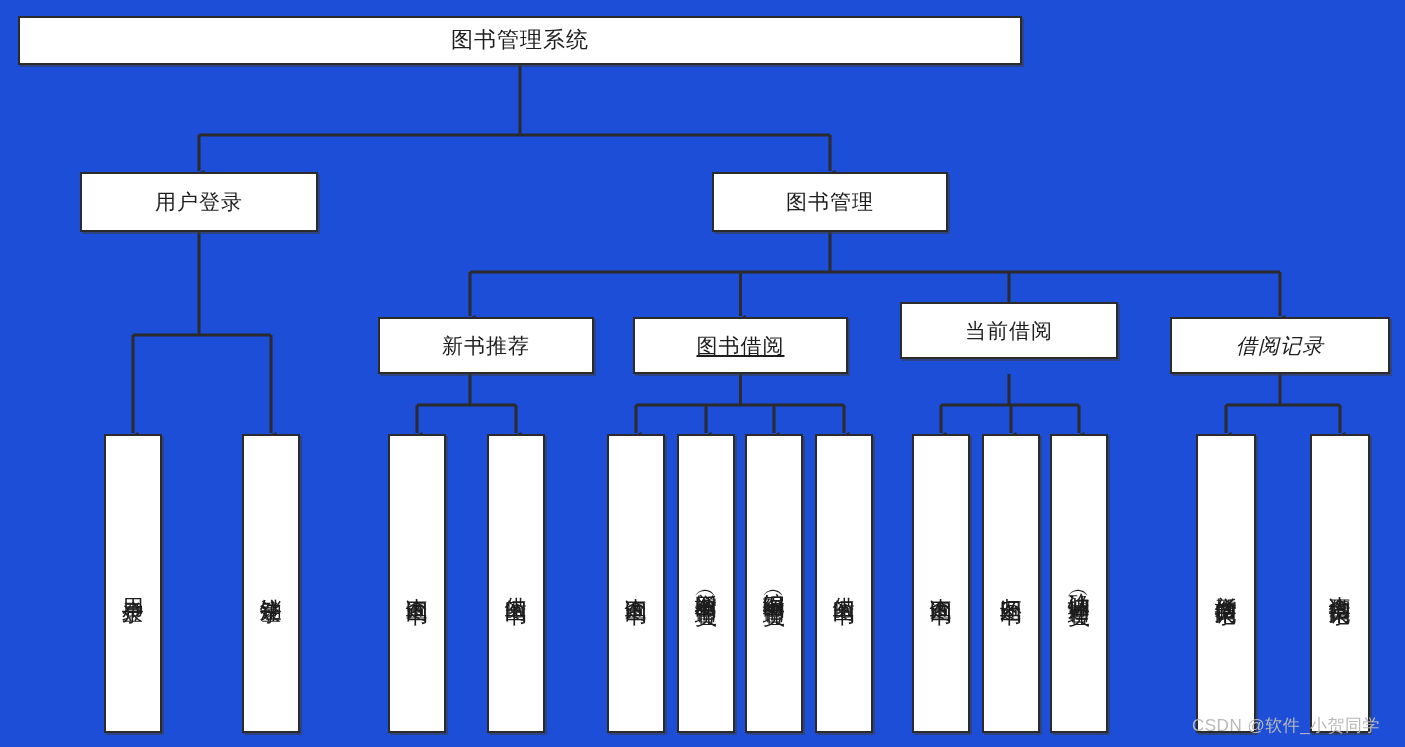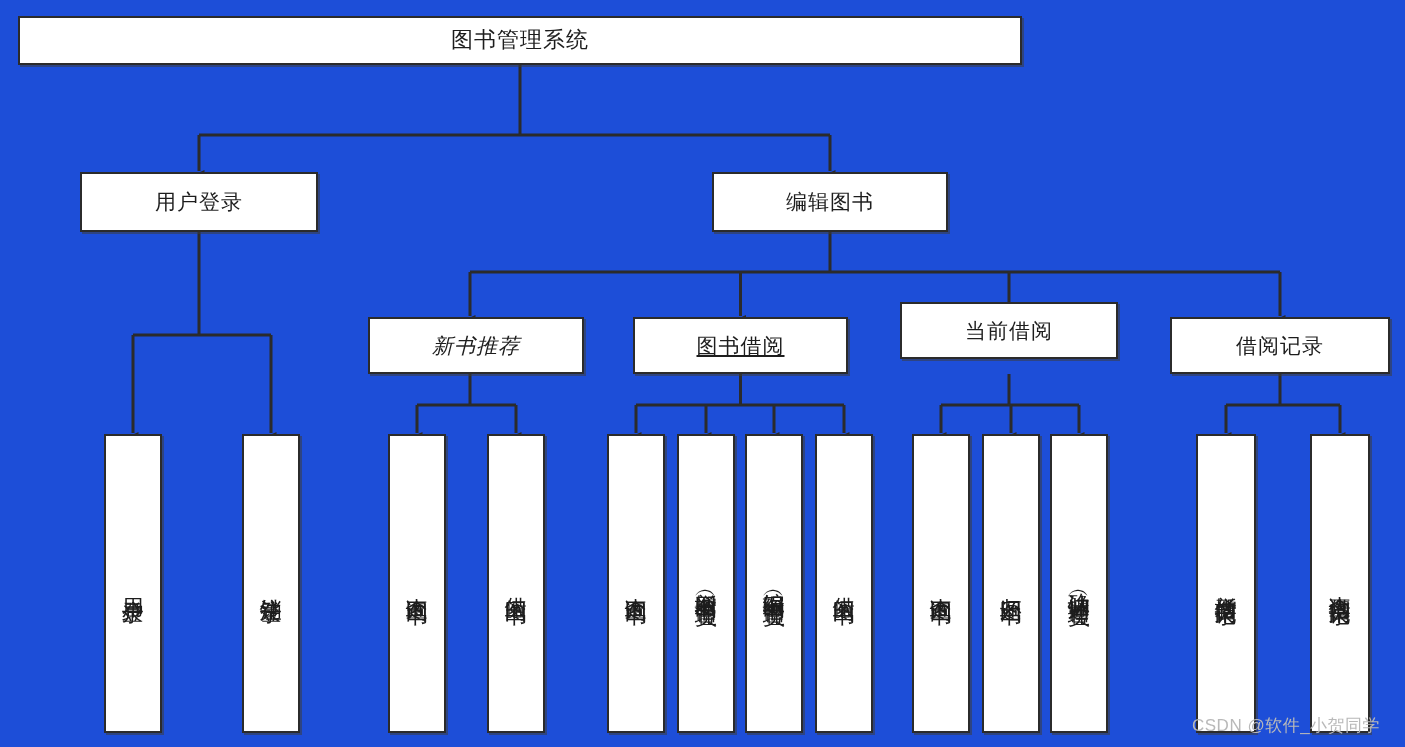--- a/index.html
+++ b/index.html
@@ -113,32 +113,32 @@
       </g>
   </svg>
   <div id="node-layer">
       <div class="node horizontal root" style="left: 18px; top: 16px; width: 1004px; height: 49px;">
         <span>图书管理系统</span>
       </div>
       <div class="node horizontal" style="left: 80px; top: 172px; width: 238px; height: 60px;">
         <span>用户登录</span>
       </div>
       <div class="node horizontal" style="left: 712px; top: 172px; width: 236px; height: 60px;">
-        <span>编辑图书</span>
+        <span>图书管理</span>
       </div>
-      <div class="node horizontal" style="left: 368px; top: 317px; width: 216px; height: 57px; font-style: italic;">
+      <div class="node horizontal" style="left: 378px; top: 317px; width: 216px; height: 57px;">
         <span>新书推荐</span>
       </div>
       <div class="node horizontal" style="left: 633px; top: 317px; width: 215px; height: 57px; text-decoration: underline;">
         <span>图书借阅</span>
       </div>
       <div class="node horizontal" style="left: 900px; top: 302px; width: 218px; height: 57px;">
         <span>当前借阅</span>
       </div>
-      <div class="node horizontal" style="left: 1170px; top: 317px; width: 220px; height: 57px;">
+      <div class="node horizontal" style="left: 1170px; top: 317px; width: 220px; height: 57px; font-style: italic;">
         <span>借阅记录</span>
       </div>
       <div class="node vertical" style="left: 104px; top: 434px; width: 58px; height: 299px;">
         <span class="vlabel">用户登录</span>
       </div>
       <div class="node vertical" style="left: 242px; top: 434px; width: 58px; height: 299px;">
         <span class="vlabel">注销登录</span>
       </div>
       <div class="node vertical" style="left: 388px; top: 434px; width: 58px; height: 299px;">
         <span class="vlabel">查询图书</span>

